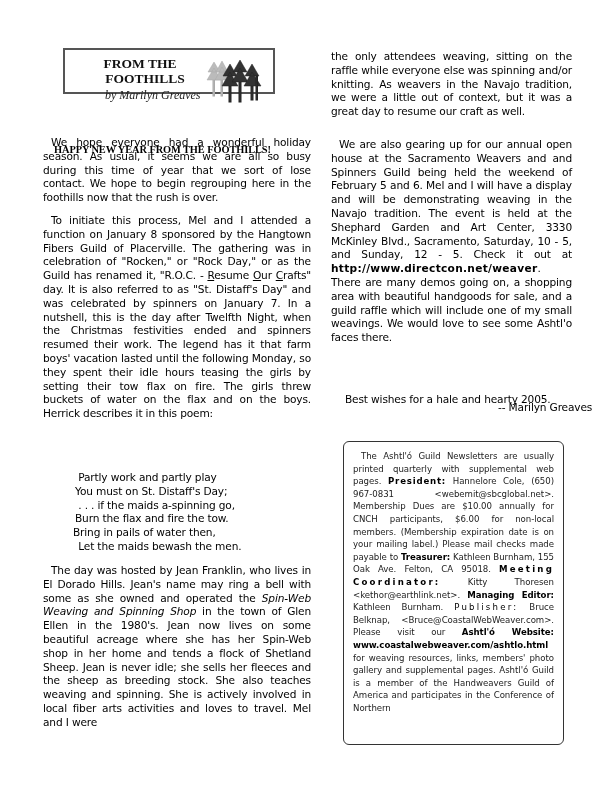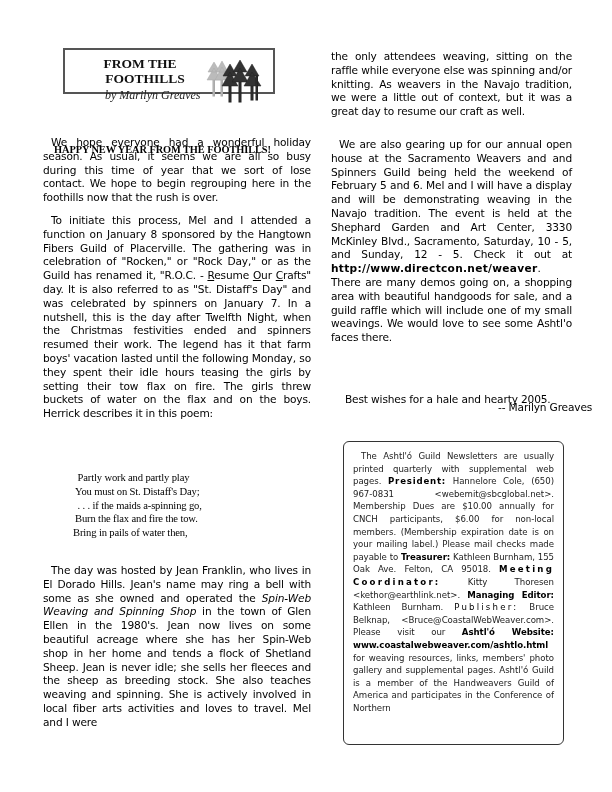--- a/index.html
+++ b/index.html
@@ -34,21 +34,21 @@
     font-size:10.6px; line-height:13.8px; text-align:justify;
     letter-spacing:-0.15px;
   }
   .para { position:absolute; margin:0; }
   .indent { text-indent:8px; }
   .poem {
     position:absolute; left:75px; top:471px;
     font-family:"DejaVu Sans","Liberation Sans",sans-serif;
     font-size:10.6px; line-height:13.8px; letter-spacing:-0.15px;
   }
-  .poem div { white-space:pre;font-family:Liberation Serif, serif; }
+  .poem div { white-space:pre; }
   .bold-url { font-weight:bold; letter-spacing:0.3px; }
   .ital { font-style:italic; }
   .u { text-decoration:underline; }
 
   .infobox {
     position:absolute; left:343px; top:441px; width:221px; height:304px;
     border:1.5px solid #333; border-radius:6px; box-sizing:border-box;
     padding:8px 9px 0 9px;
   }
   .infotext {
@@ -94,20 +94,21 @@
   <p class="para text indent" style="left:43px; top:136px; width:268px;">We hope everyone had a wonderful holiday season.  As usual, it seems we are all so busy during this time of year that we sort of lose contact.  We hope to begin regrouping here in the foothills now that the rush is over.</p>
 
   <p class="para text indent" style="left:43px; top:214px; width:268px;"><span>To initiate this process, Mel and I attended a function on January 8 sponsored by the Hangtown Fibers Guild of Placerville.   The gathering was in celebration of "Rocken," or "Rock Day," or as the Guild has renamed it, "R.O.C. - </span><span class="u">R</span><span>esume </span><span class="u">O</span><span>ur </span><span class="u">C</span><span>rafts" day.  It is also referred to as "St. Distaff's Day"  and was celebrated by spinners on January 7.  In a nutshell, this is the day after Twelfth Night, when the Christmas festivities ended and spinners resumed their work.  The legend has it that farm boys' vacation lasted until the following Monday, so they spent their idle hours teasing the girls by setting their tow flax on fire.  The girls threw buckets of water on the flax and on the boys.   Herrick describes it in this poem:</span></p>
 
   <div class="poem">
     <div> Partly work and partly play</div>
     <div>You must on St. Distaff's Day;</div>
     <div> . . . if the maids a-spinning go,</div>
     <div>Burn the flax and fire the tow.</div>
     <div style="margin-left:-2px;">Bring in pails of water then,</div>
+    <div> Let the maids bewash the men.</div>
   </div>
 
   <p class="para text indent" style="left:43px; top:564px; width:268px;"><span>The day was hosted by Jean Franklin, who lives in El Dorado Hills.  Jean's name may ring a bell with some as she owned and operated the </span><span class="ital">Spin-Web Weaving and Spinning Shop</span><span> in the town of Glen Ellen in the 1980's.   Jean now lives on some beautiful acreage where she has her Spin-Web shop in her home and tends a flock of Shetland Sheep.   Jean is never idle; she sells her fleeces and the sheep as breeding stock.  She also teaches weaving and spinning.  She is actively involved in local fiber arts activities and loves to travel.  Mel and I were</span></p>
 
   <p class="para text" style="left:331px; top:50px; width:241px;">the only attendees weaving, sitting on the raffle while everyone else was spinning and/or knitting.  As weavers in the Navajo tradition, we were a little out of context, but it was a great day to resume our craft as well.</p>
 
   <p class="para text indent" style="left:331px; top:138px; width:241px;"><span>We are also gearing up for our annual open house at the Sacramento Weavers and and Spinners Guild being held the weekend of February 5 and 6.   Mel and I will have a display and will be demonstrating weaving in the Navajo tradition.   The event is held at the Shephard Garden and Art Center, 3330 McKinley Blvd., Sacramento, Saturday, 10 - 5, and Sunday, 12 - 5.  Check it out at </span><span class="bold-url">http://www.directcon.net/weaver</span><span>. There are many demos going on, a shopping area with beautiful handgoods for sale, and a guild raffle which will include one of my small weavings.  We would love to see some Ashtl'o faces there.</span></p>
 
   <div class="para text" style="left:345px; top:393px; width:230px; text-align:left;">Best wishes for a hale and hearty 2005.</div>
   <div class="para text" style="left:470px; top:401px; width:110px; text-align:left;margin-left:28px;">-- Marilyn Greaves</div>

